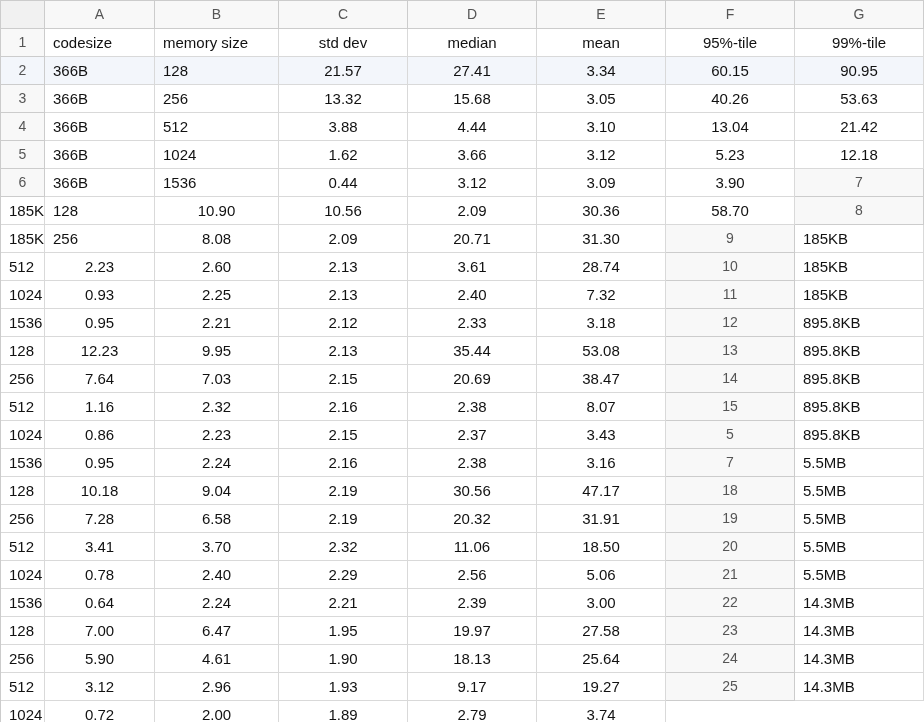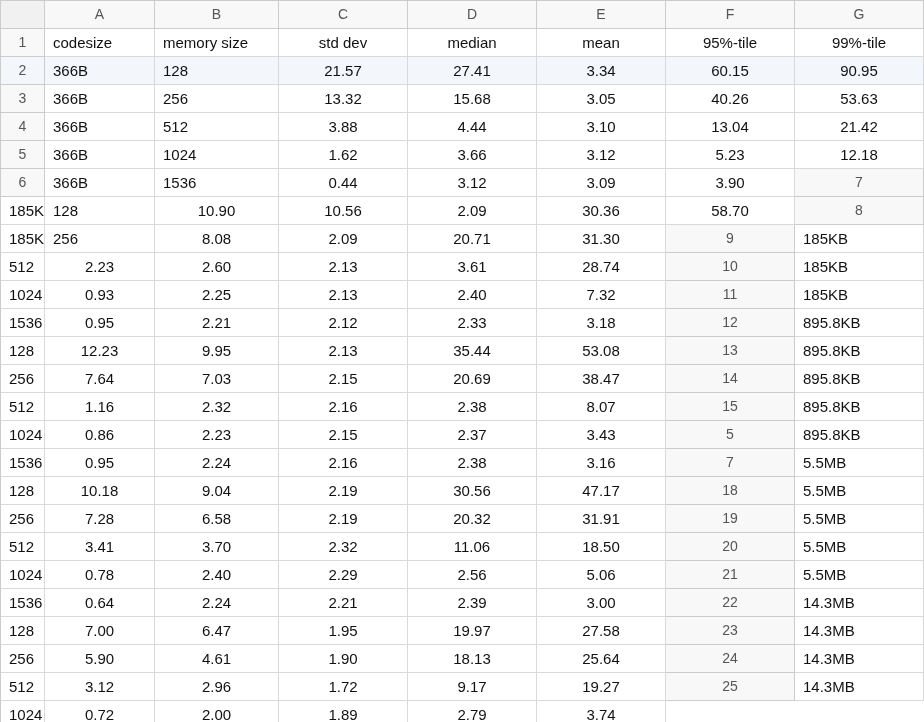--- a/index.html
+++ b/index.html
@@ -259,21 +259,21 @@
   <div class="cell data num">4.61</div>
   <div class="cell data num">1.90</div>
   <div class="cell data num">18.13</div>
   <div class="cell data num">25.64</div>
 
   <div class="cell rowhdr">24</div>
   <div class="cell data left">14.3MB</div>
   <div class="cell data left">512</div>
   <div class="cell data num">3.12</div>
   <div class="cell data num">2.96</div>
-  <div class="cell data num">1.72</div>
+  <div class="cell data num">1.93</div>
   <div class="cell data num">9.17</div>
   <div class="cell data num">19.27</div>
 
   <div class="cell rowhdr">25</div>
   <div class="cell data left">14.3MB</div>
   <div class="cell data left">1024</div>
   <div class="cell data num">0.72</div>
   <div class="cell data num">2.00</div>
   <div class="cell data num">1.89</div>
   <div class="cell data num">2.79</div>

